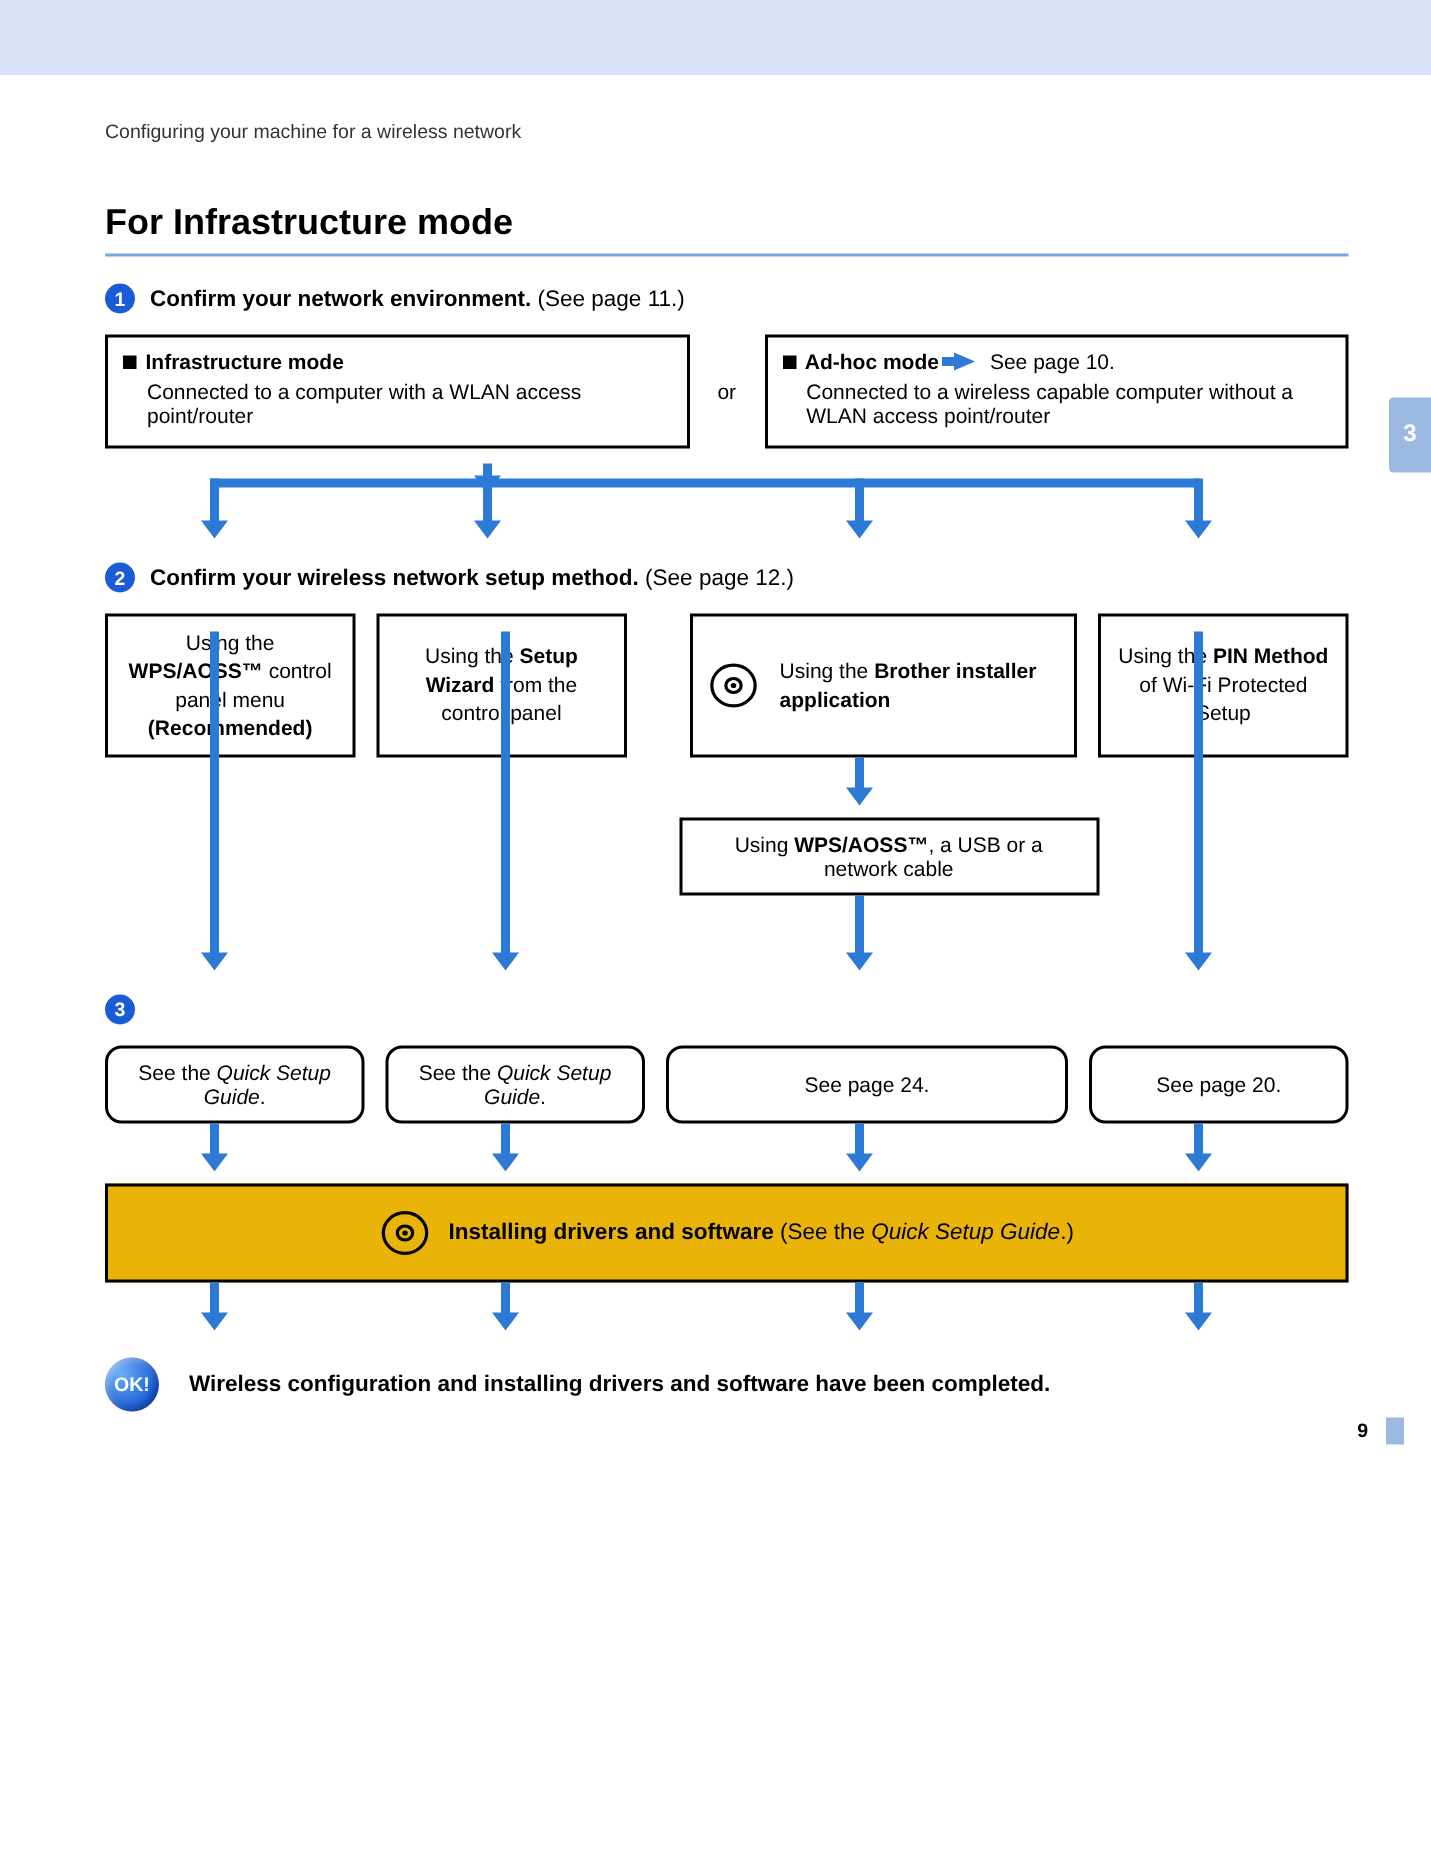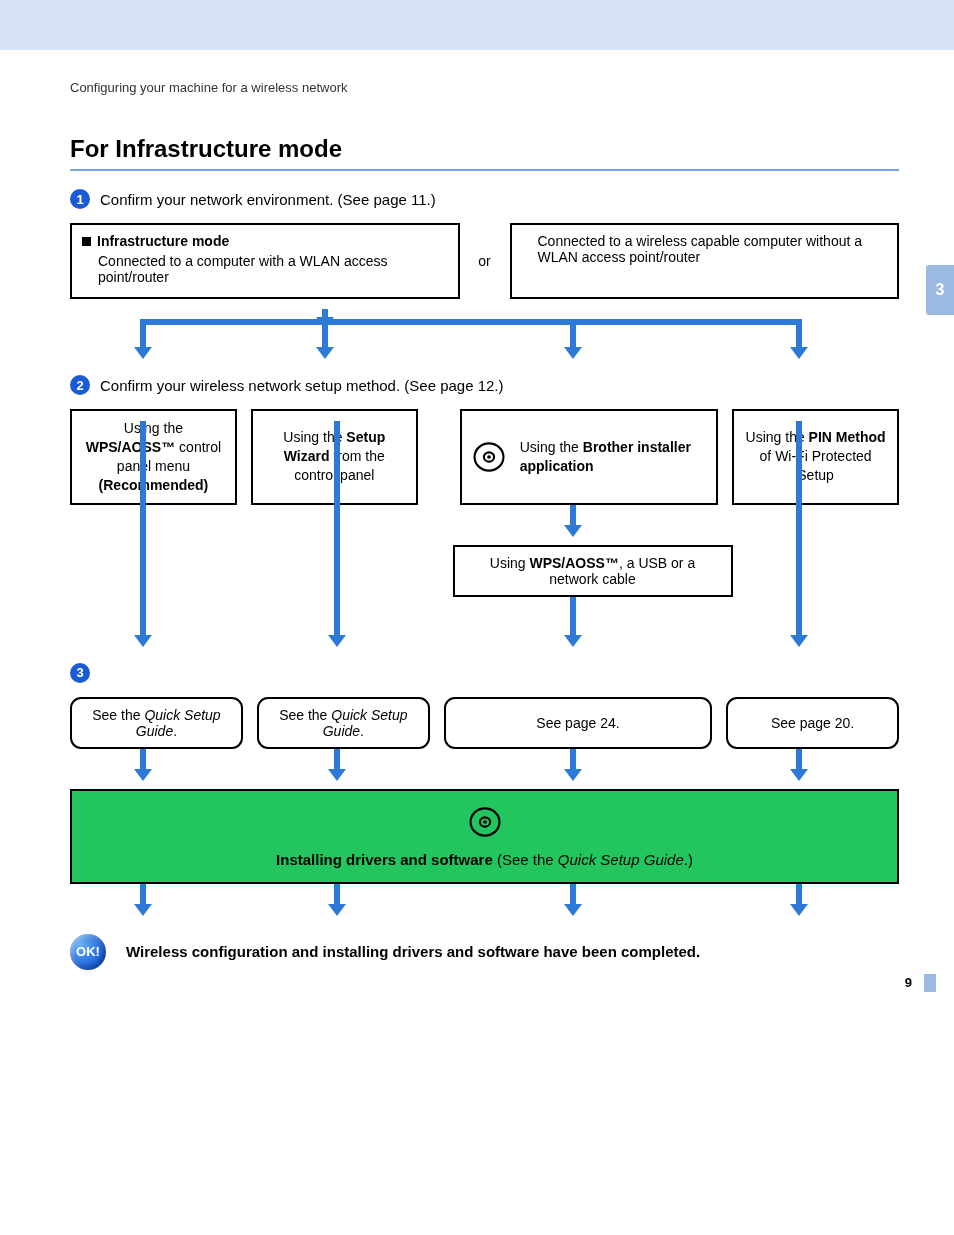--- a/index.html
+++ b/index.html
@@ -7,41 +7,41 @@
   .topbar { background: #d6e2f7; height: 50px; width: 100%; }
   .page { padding: 30px 55px 30px 70px; position: relative; }
   .breadcrumb { font-size: 13px; color: #333; margin-bottom: 40px; }
   h1 { font-size: 25px; font-weight: bold; margin-bottom: 30px; }
   h2 { font-size: 24px; font-weight: bold; margin-bottom: 6px; }
   .hr { height: 2px; background: #7aa4de; margin-bottom: 18px; }
   .side-tab { position: absolute; right: 0; top: 215px; width: 28px; height: 50px; background: #9cb9e2; color: #fff; font-weight: bold; font-size: 16px; display: flex; align-items: center; justify-content: center; border-radius: 3px 0 0 3px; }
   .step-line { display: flex; align-items: center; gap: 10px; margin: 6px 0 14px 0; }
   .num-badge { width: 20px; height: 20px; border-radius: 50%; background: #1a5cd6; color: #fff; font-weight: bold; font-size: 13px; display: flex; align-items: center; justify-content: center; flex-shrink: 0; }
   .step-text { font-size: 15px; }
-  .step-text .bold { font-weight: normal; }
+  .step-text .bold { font-weight: bold; }
   .row { display: flex; align-items: stretch; gap: 10px; margin: 10px 0; }
   .box { border: 2px solid #000; padding: 8px 10px; background: #fff; }
   .row-top { display: flex; align-items: flex-start; }
   .row-top .box { flex: 1; min-height: 76px; }
   .or-cell { width: 30px; text-align: center; font-size: 14px; align-self: center; }
   .box-title { font-weight: bold; font-size: 14px; margin-bottom: 4px; display: flex; align-items: center; gap: 6px; }
   .sq { display: inline-block; width: 9px; height: 9px; background: #000; }
   .box-body { font-size: 14px; padding-left: 16px; }
   .mini-arrow-r { display: inline-block; width: 0; height: 0; border-top: 6px solid transparent; border-bottom: 6px solid transparent; border-left: 14px solid #2d79d6; margin: 0 4px; vertical-align: middle; position: relative; }
   .mini-arrow-r::before { content: ""; position: absolute; left: -22px; top: -3px; width: 10px; height: 6px; background: #2d79d6; }
   .connector-zone { position: relative; height: 60px; margin: 0; }
   .four-col { display: flex; justify-content: space-between; gap: 14px; }
   .four-col .box { width: 180px; min-height: 84px; text-align: center; display: flex; align-items: center; justify-content: center; font-size: 14px; line-height: 1.35; }
   .four-col .box.wide { width: 280px; text-align: left; justify-content: flex-start; gap: 14px; margin-left: 28px; }
   .four-col-b { display: flex; justify-content: space-between; gap: 14px; }
   .four-col-b .box { min-height: 44px; text-align: center; display: flex; align-items: center; justify-content: center; font-size: 14px; border-radius: 11px; }
   .four-col-b .c1, .four-col-b .c2 { width: 180px; }
   .four-col-b .c3 { width: 280px; }
   .four-col-b .c4 { width: 180px; }
-  .full-box { border: 2px solid #000; padding: 14px; background: #22c55e; display: flex; align-items: center; justify-content: center; gap: 12px; font-size: 15px; flex-direction: column; }
+  .full-box { border: 2px solid #000; padding: 14px; background: #eab308; display: flex; align-items: center; justify-content: center; gap: 12px; font-size: 15px; }
   .disc-icon { width: 34px; height: 34px; flex-shrink: 0; }
   .ok-row { display: flex; align-items: center; gap: 20px; margin-top: 10px; }
   .ok-badge { width: 36px; height: 36px; border-radius: 50%; background: radial-gradient(circle at 30% 30%, #6bb0f2, #1a5cd6 70%); color: #fff; font-weight: bold; font-size: 13px; display: flex; align-items: center; justify-content: center; flex-shrink: 0; box-shadow: inset -2px -2px 4px rgba(0,0,0,.3), inset 2px 2px 4px rgba(255,255,255,.4); }
   .ok-text { font-weight: bold; font-size: 15px; }
   .arrow-dn { position: absolute; width: 6px; background: #2d79d6; }
   .arrow-dn::after { content: ""; position: absolute; bottom: -10px; left: -6px; width: 0; height: 0; border-left: 9px solid transparent; border-right: 9px solid transparent; border-top: 12px solid #2d79d6; }
   .hbar { position: absolute; height: 6px; background: #2d79d6; }
   .arrow-row { position: relative; height: 40px; }
   .arrow-row .a { position: absolute; top: 0; height: 22px; }
   .page-num { position: absolute; bottom: 10px; right: 42px; font-weight: bold; font-size: 13px; }
@@ -74,20 +74,26 @@
   <div class="row row-top">
     <div class="box">
       <div class="box-title">
           <span class="sq"></span>
           <span>Infrastructure mode</span>
         </div>
       <div class="box-body">Connected to a computer with a WLAN access point/router</div>
     </div>
     <div class="or-cell">or</div>
     <div class="box">
+      <div class="box-title">
+        <span class="sq"></span>
+        <span>Ad-hoc mode</span>
+        <span class="mini-arrow-r"></span>
+        <span style="font-weight:normal"> See page 10.</span>
+      </div>
       <div class="box-body">Connected to a wireless capable computer without a WLAN access point/router</div>
     </div>
   </div>
 
   <div class="connector-zone">
     <div class="arrow-dn" style="left:252px; top:0; height:10px;"></div>
     <div class="hbar" style="left:70px; top:10px; width:660px;"></div>
     <div class="arrow-dn" style="left:70px; top:10px; height:30px;"></div>
     <div class="arrow-dn" style="left:252px; top:10px; height:30px;"></div>
     <div class="arrow-dn" style="left:500px; top:10px; height:30px;"></div>

